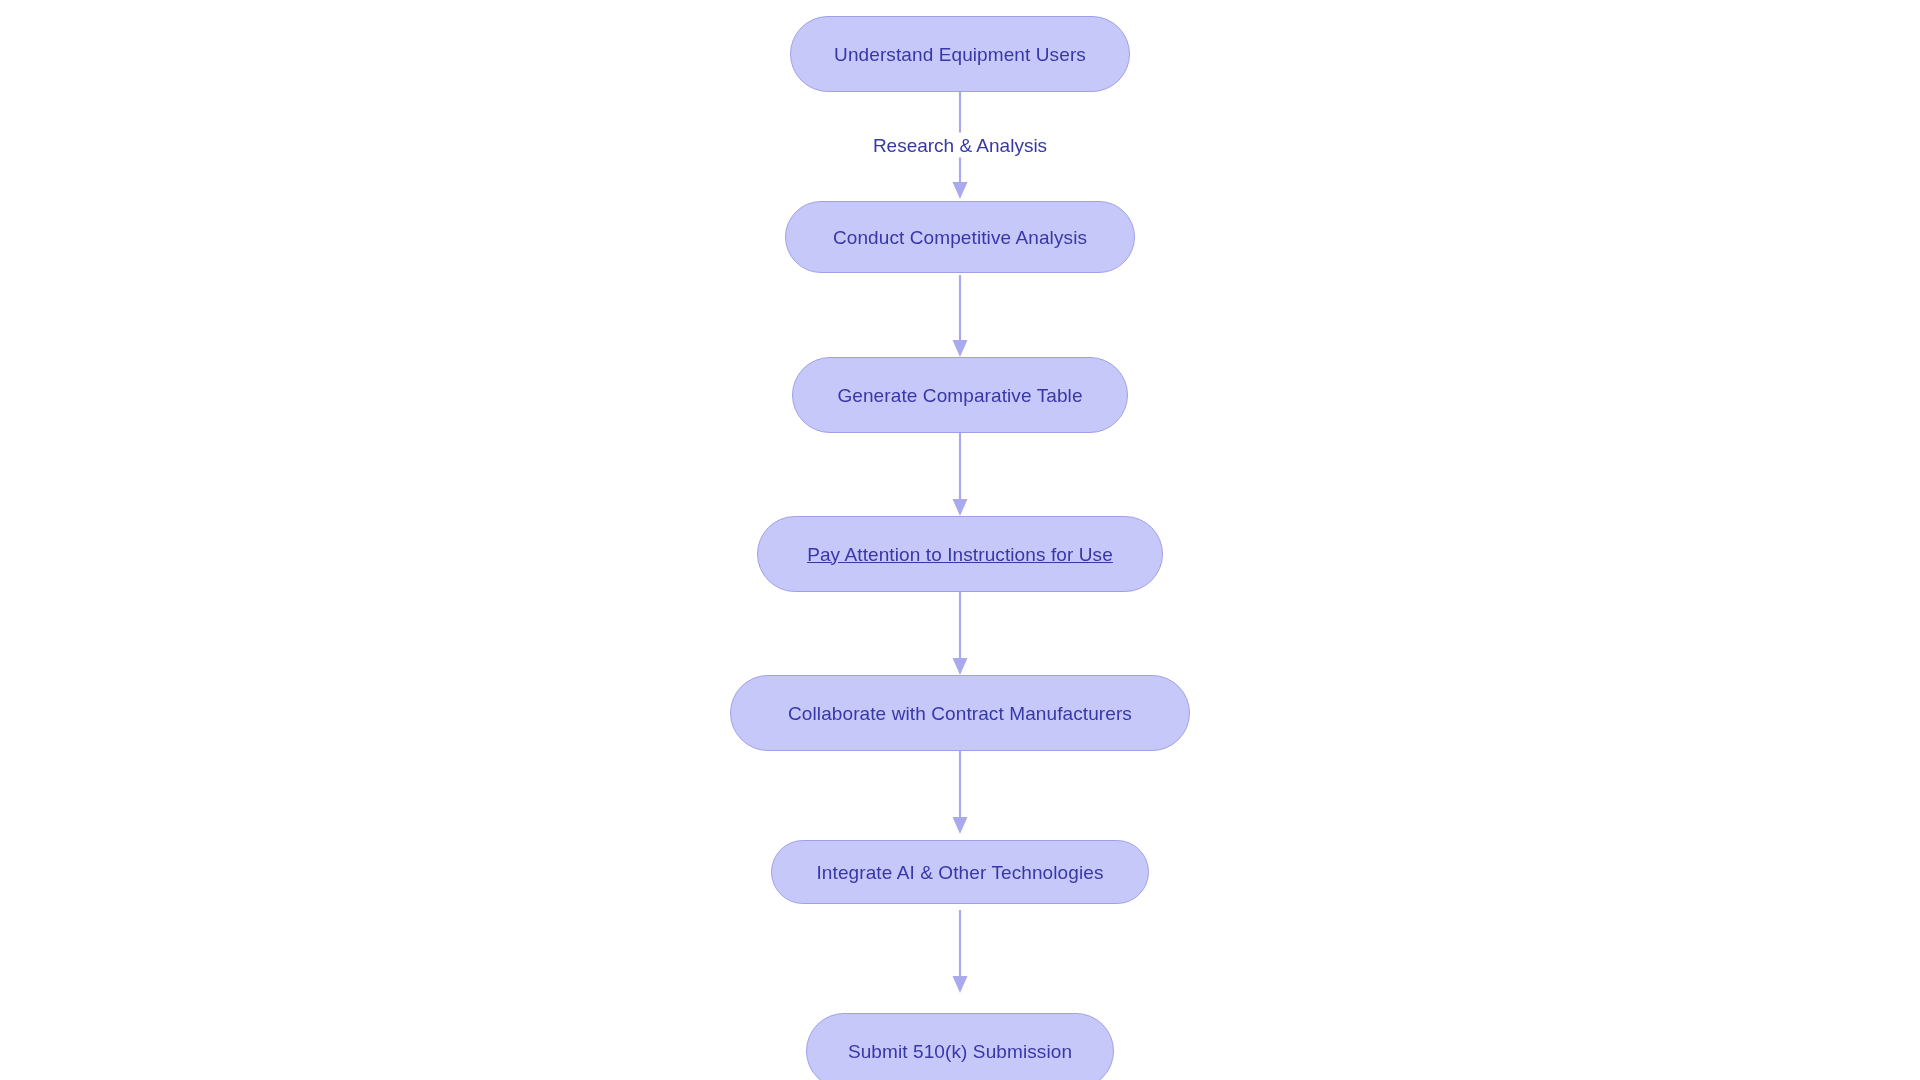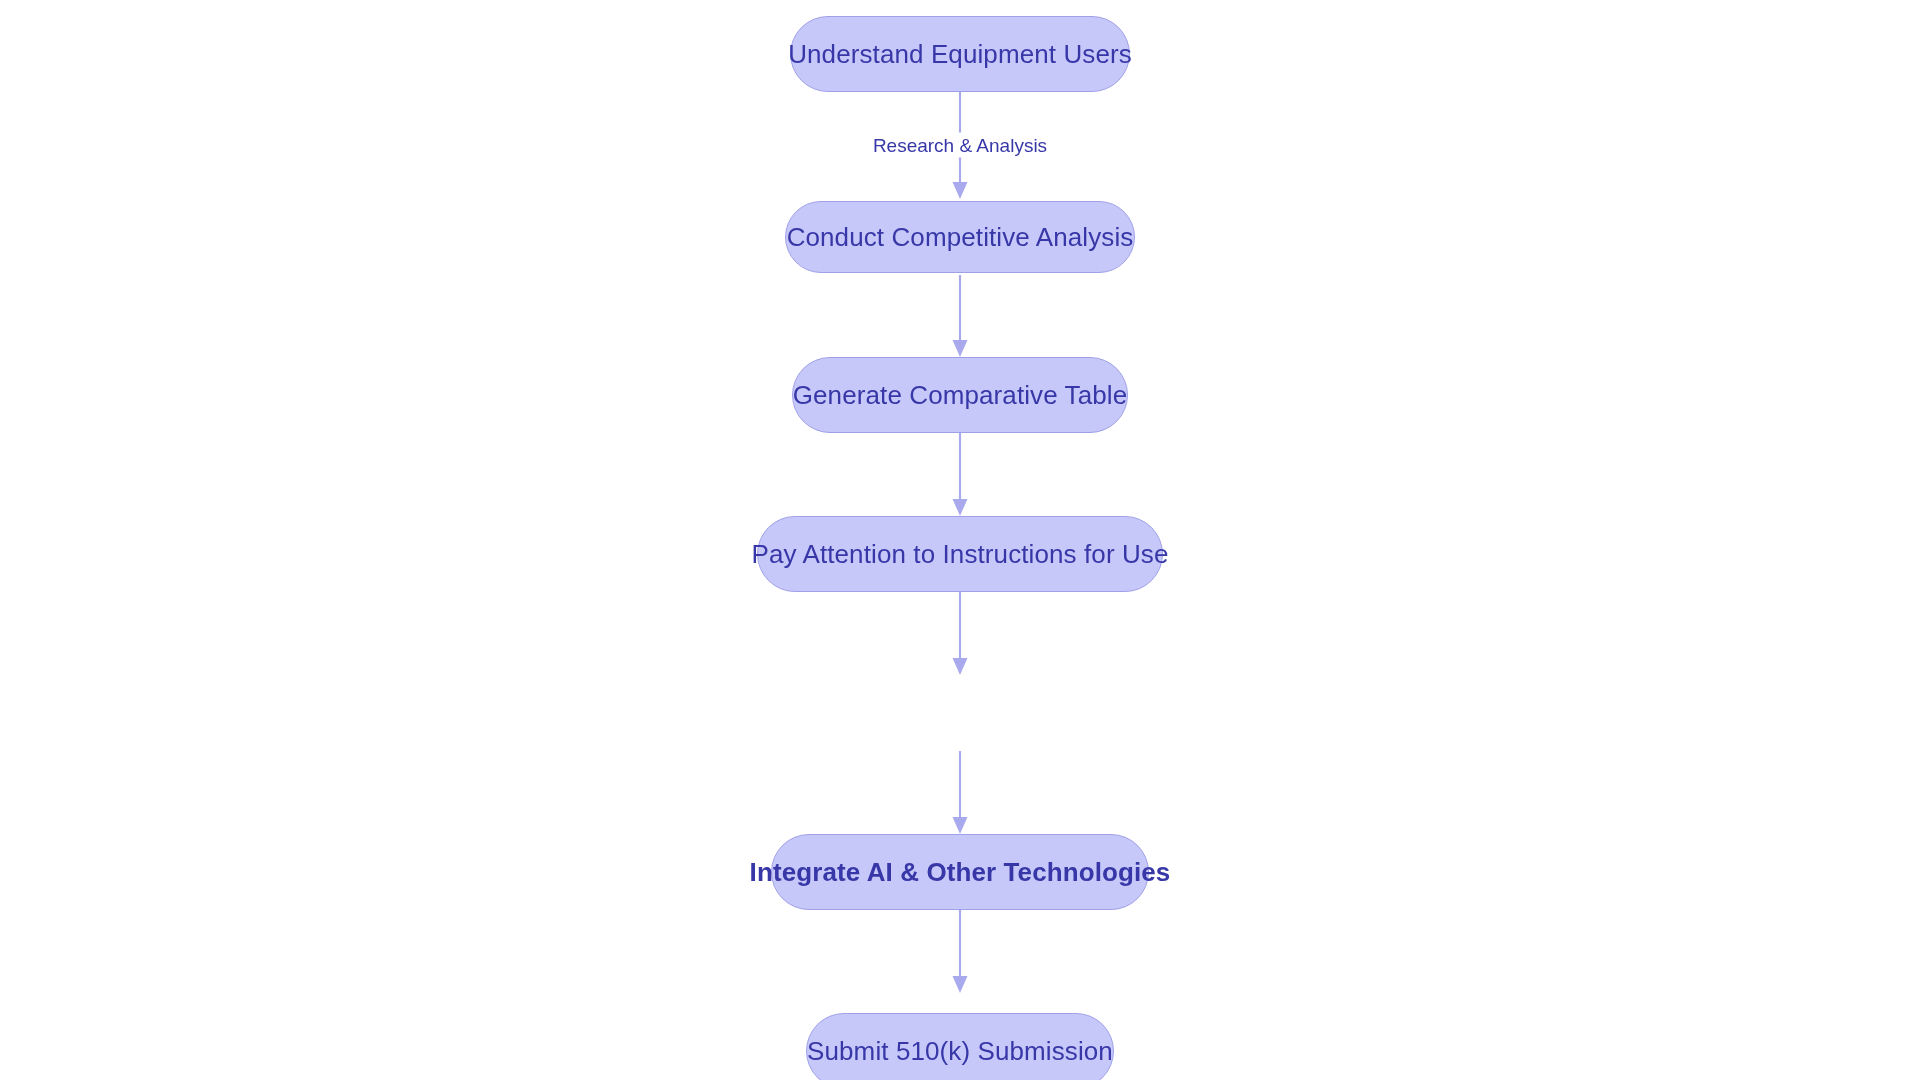--- a/index.html
+++ b/index.html
@@ -41,21 +41,21 @@
   .flow-node {
     position: absolute;
     box-sizing: border-box;
     display: flex;
     align-items: center;
     justify-content: center;
     background: #c7c8fa;
     border: 1.4px solid #9fa0e8;
     border-radius: 44px;
     color: #3737a8;
-    font-size: 26px;
+    font-size: 19px;
     font-weight: 400;
     letter-spacing: 0.1px;
     white-space: nowrap;
     line-height: 1;
     transform: translate(-50%, -50%);
   }
 
   .edge-label {
     position: absolute;
     transform: translate(-50%, -50%);
@@ -103,24 +103,27 @@
       <div class="edge-label" style="left: 960px; top: 145px;">Research &amp; Analysis</div>
       <div class="flow-node" style="left: 960px; top: 54px; width: 340px; height: 76px; border-radius: 38px;">
         <span>Understand Equipment Users</span>
       </div>
       <div class="flow-node" style="left: 960px; top: 237px; width: 350px; height: 72px; border-radius: 38px;">
         <span>Conduct Competitive Analysis</span>
       </div>
       <div class="flow-node" style="left: 960px; top: 395px; width: 336px; height: 76px; border-radius: 38px;">
         <span>Generate Comparative Table</span>
       </div>
-      <div class="flow-node" style="left: 960px; top: 554px; width: 406px; height: 76px; border-radius: 38px;">
+      <div class="flow-node" style="left: 960px; top: 554px; width: 406px; height: 76px; border-radius: 38px; text-decoration: underline;">
         <span>Pay Attention to Instructions for Use</span>
       </div>
-      <div class="flow-node" style="left: 960px; top: 872px; width: 378px; height: 76px; border-radius: 38px; font-weight: bold;">
+      <div class="flow-node" style="left: 960px; top: 713px; width: 460px; height: 76px; border-radius: 38px;">
+        <span>Collaborate with Contract Manufacturers</span>
+      </div>
+      <div class="flow-node" style="left: 960px; top: 872px; width: 378px; height: 64px; border-radius: 38px;">
         <span>Integrate AI &amp; Other Technologies</span>
       </div>
       <div class="flow-node" style="left: 960px; top: 1031px; width: 308px; height: 76px; border-radius: 38px; margin-top: 20px;">
         <span>Submit 510(k) Submission</span>
       </div>
     </div>
 
 </div>
 
 </body></html>

